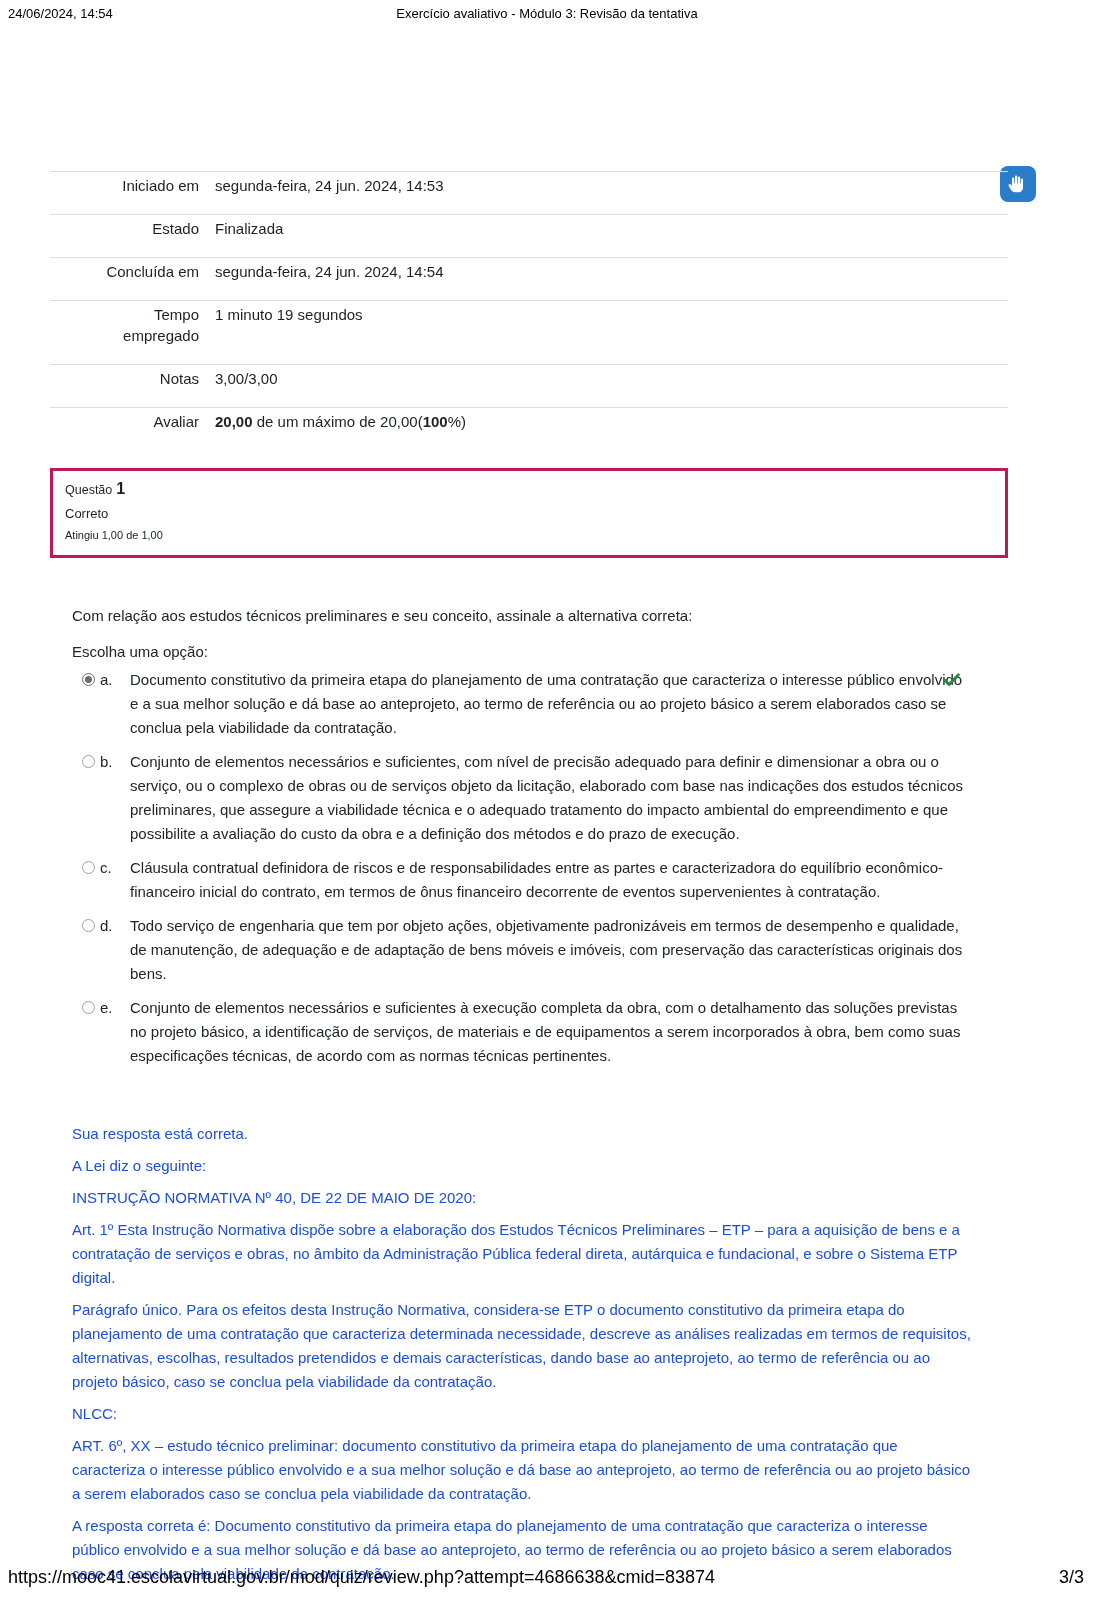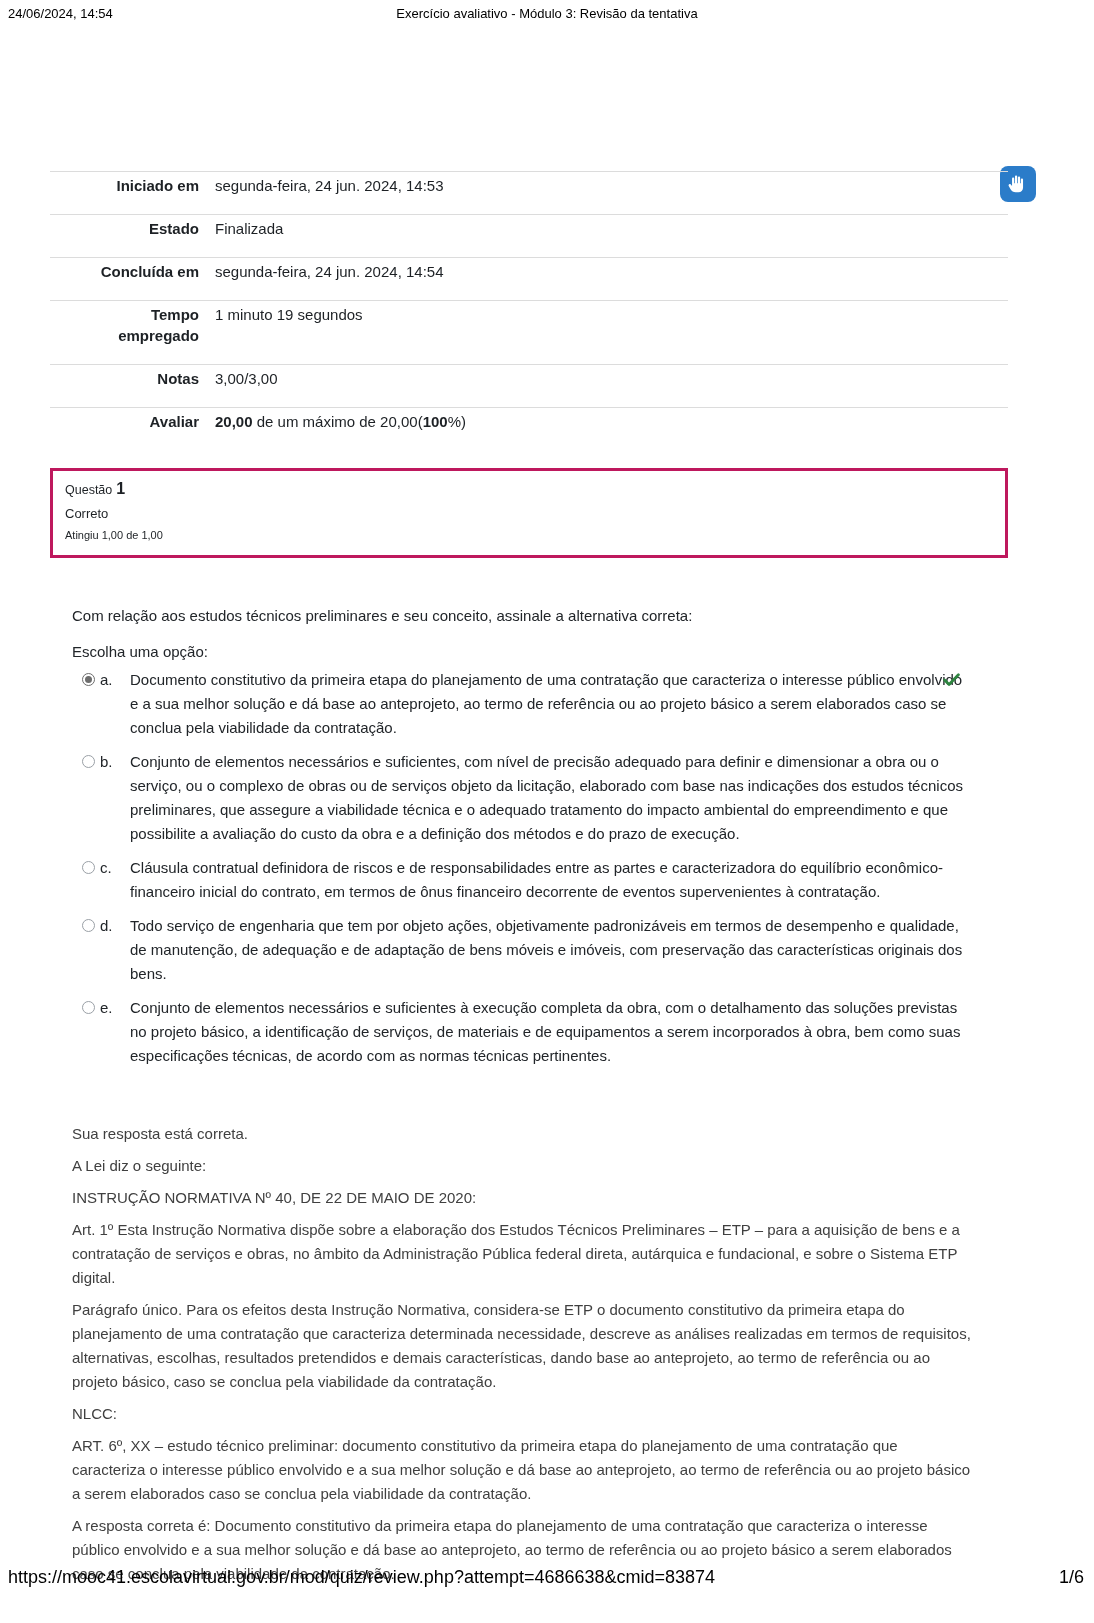--- a/index.html
+++ b/index.html
@@ -16,21 +16,21 @@
   
   .vlibras { position:absolute; top:166px; left:1000px; width:36px; height:36px; background:#2b7cc9;
              border-radius:8px; display:flex; align-items:center; justify-content:center; cursor:pointer; }
 
   
   .content { position:absolute; top:171px; left:50px; width:958px; }
 
   
   table.summary { width:100%; border-collapse:collapse; font-size:15px; }
   table.summary th, table.summary td { border-top:1px solid #dcdcdc; vertical-align:top; line-height:21px; }
-  table.summary th { width:149px; text-align:right; font-weight:700; padding:3px 0 18px 34px; }
+  table.summary th { width:149px; text-align:right; font-weight:400; padding:3px 0 18px 34px; }
   table.summary td { padding:3px 0 3px 16px; }
 
   
   .qinfo { margin-top:18px; border:3px solid #be185d; padding:9px 12px; min-height:90px; }
   .qinfo .qno { font-size:12.5px; }
   .qinfo .qno b { font-size:16px; font-weight:700; margin-left:4px; }
   .qinfo .qstate { margin-top:8px; font-size:13px; }
   .qinfo .qgrade { margin-top:8px; font-size:11px; }
 
   
@@ -42,21 +42,21 @@
   .radio { flex:0 0 13px; width:13px; height:13px; border-radius:50%; border:1px solid #9aa0a6;
            margin-top:5px; margin-right:5px; position:relative; background:#fff; cursor:pointer; }
   .radio.selected { border-color:#6d6d6d; }
   .radio.selected::after { content:""; position:absolute; left:2px; top:2px; width:7px; height:7px;
            border-radius:50%; background:#6d6d6d; }
   .opt-letter { flex:0 0 30px; width:30px; }
   .opt-text { width:838px; }
   .check { position:absolute; right:30px; top:3px; }
 
   
-  .feedback { margin-top:54px; color:#404040; padding-right:18px; }
+  .feedback { margin-top:54px; color:#1d4ed8; padding-right:18px; }
   .feedback p { margin-bottom:8px; line-height:24px; font-size:15px; }
 </style>
 </head>
 <body>
 
 <div class="page">
 
   <div class="print-header">
     <span class="ph-left">24/06/2024, 14:54</span>
     <span class="ph-center">Exercício avaliativo - Módulo 3: Revisão da tentativa</span>
@@ -157,16 +157,16 @@
         <p>NLCC:</p>
         <p>ART. 6º, XX – estudo técnico preliminar: documento constitutivo da primeira etapa do planejamento de uma contratação que caracteriza o interesse público envolvido e a sua melhor solução e dá base ao anteprojeto, ao termo de referência ou ao projeto básico a serem elaborados caso se conclua pela viabilidade da contratação.</p>
         <p>A resposta correta é: Documento constitutivo da primeira etapa do planejamento de uma contratação que caracteriza o interesse público envolvido e a sua melhor solução e dá base ao anteprojeto, ao termo de referência ou ao projeto básico a serem elaborados caso se conclua pela viabilidade da contratação.</p>
       </div>
 
     </div>
   </div>
 
   <div class="print-footer">
     <span>https://mooc41.escolavirtual.gov.br/mod/quiz/review.php?attempt=4686638&amp;cmid=83874</span>
-    <span>1/6</span>
+    <span>3/3</span>
   </div>
 
 </div>
 
 </body></html>

